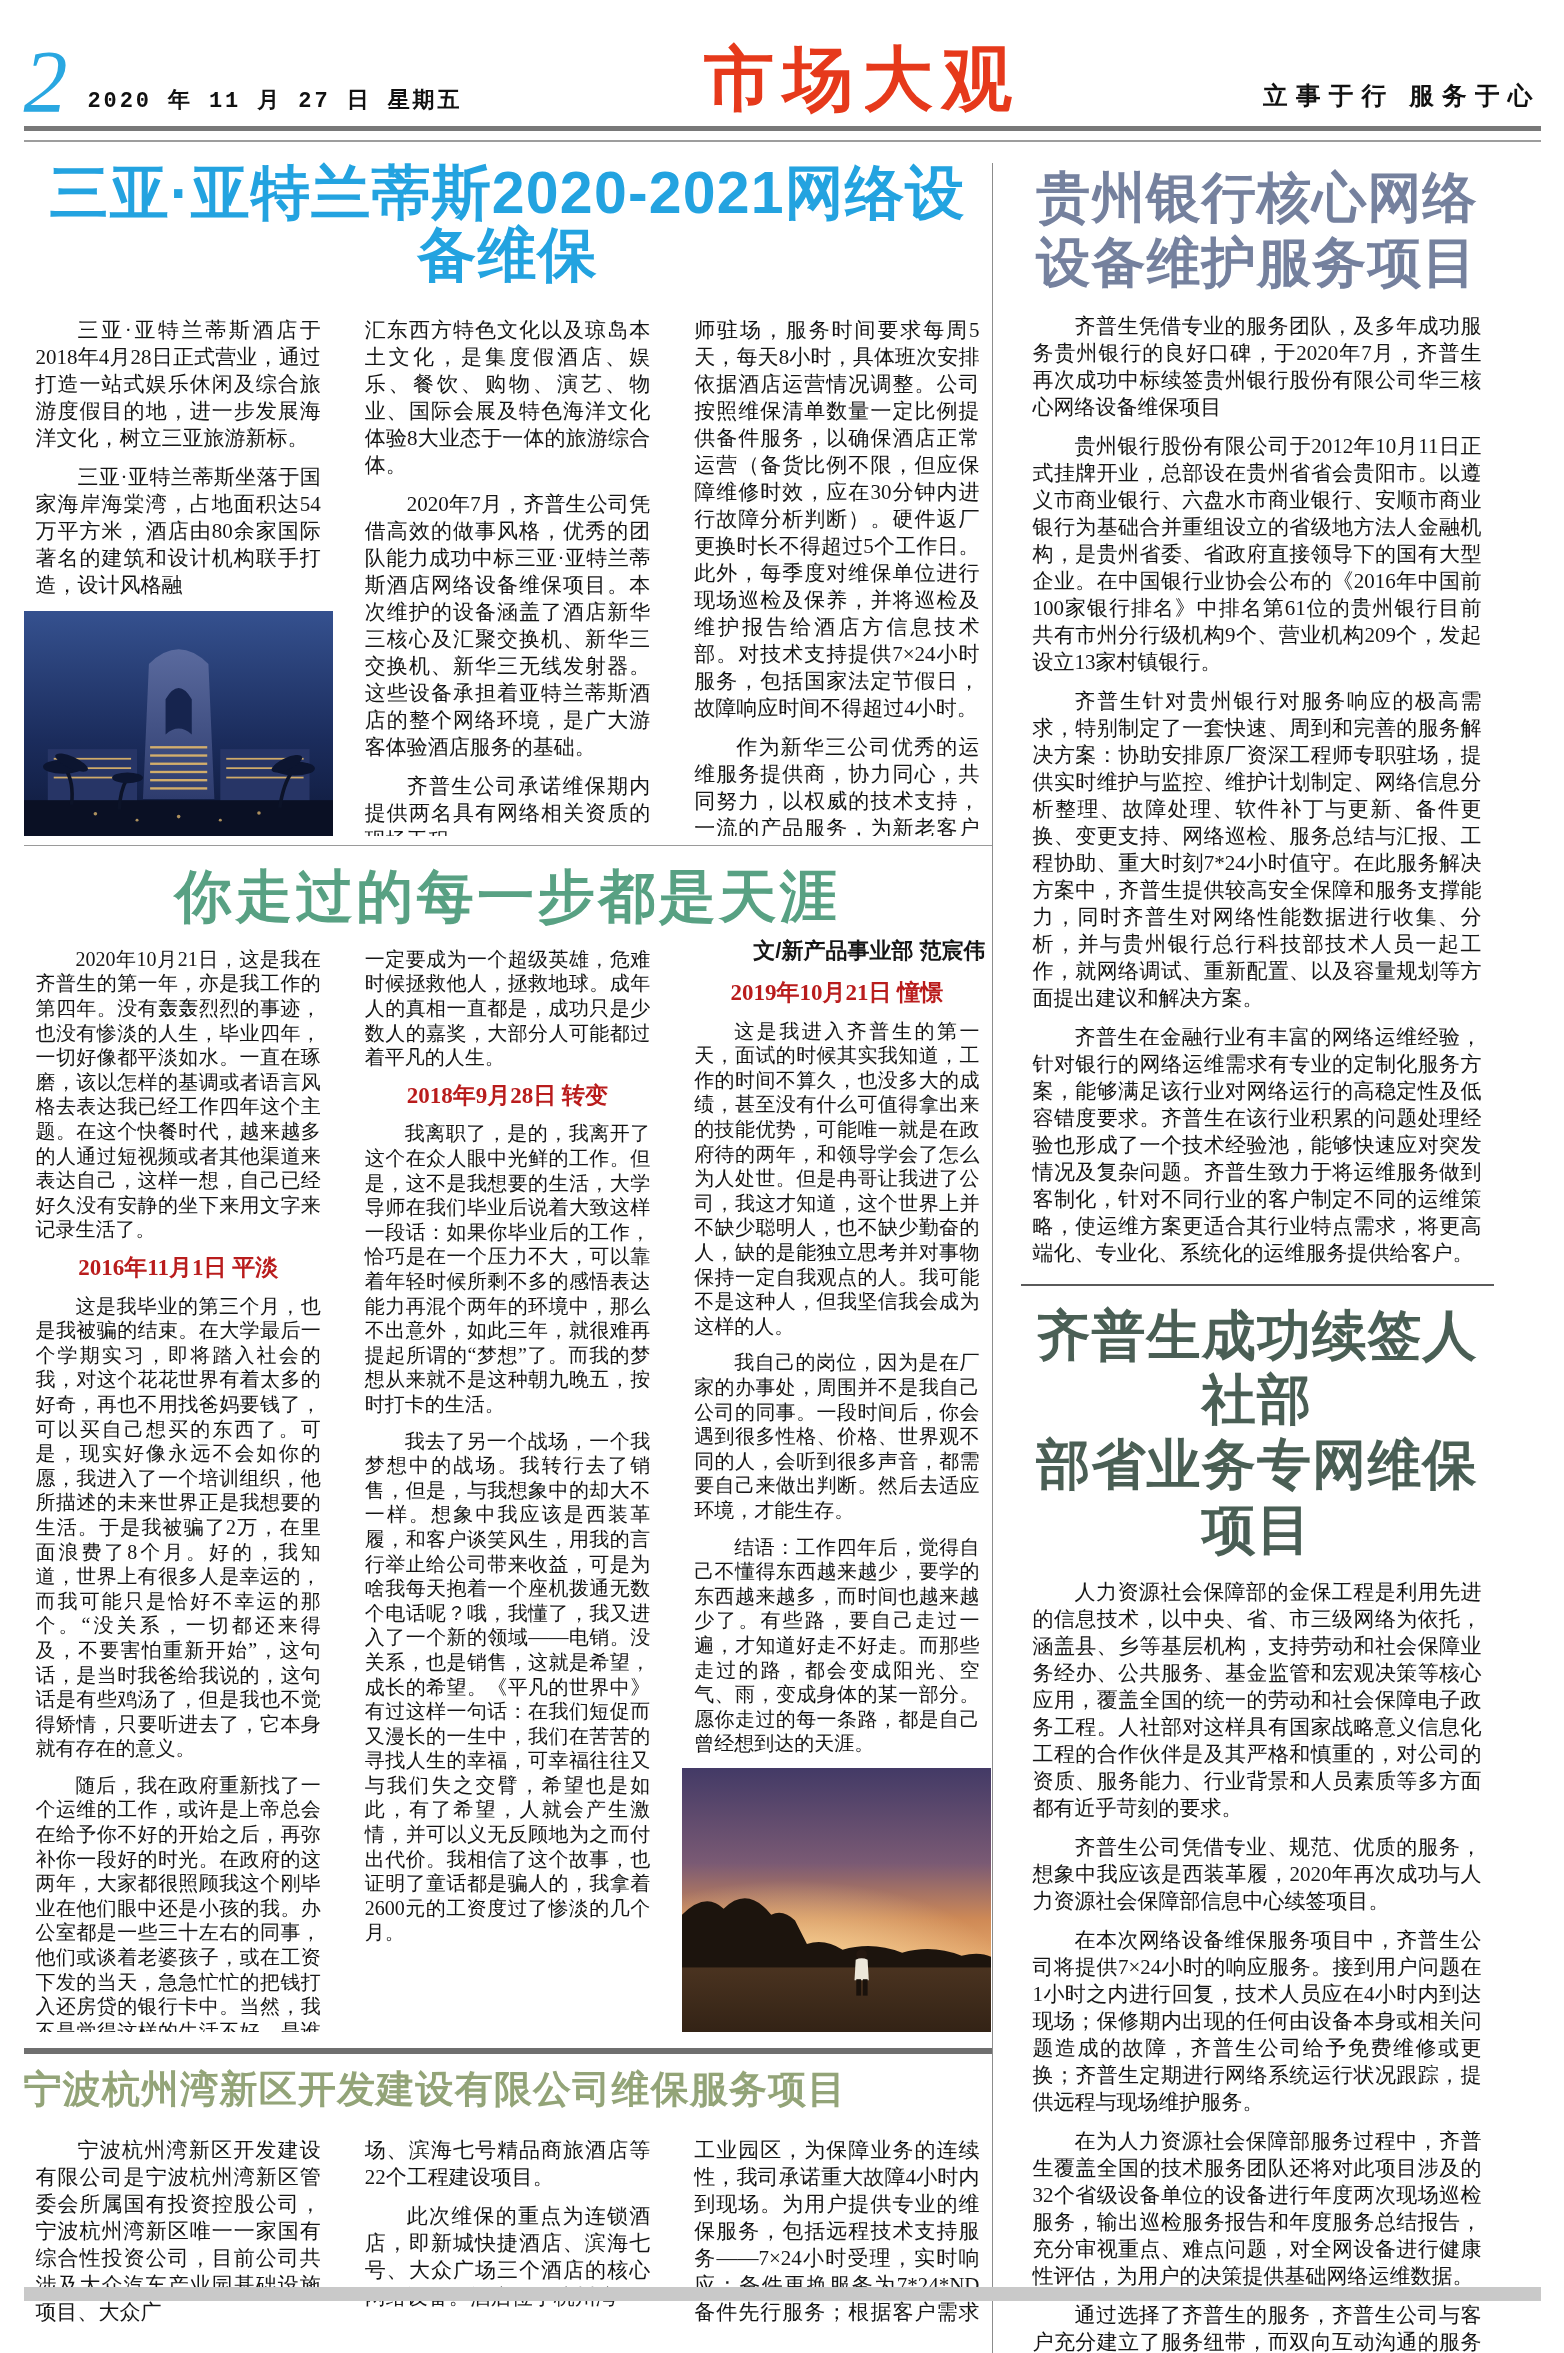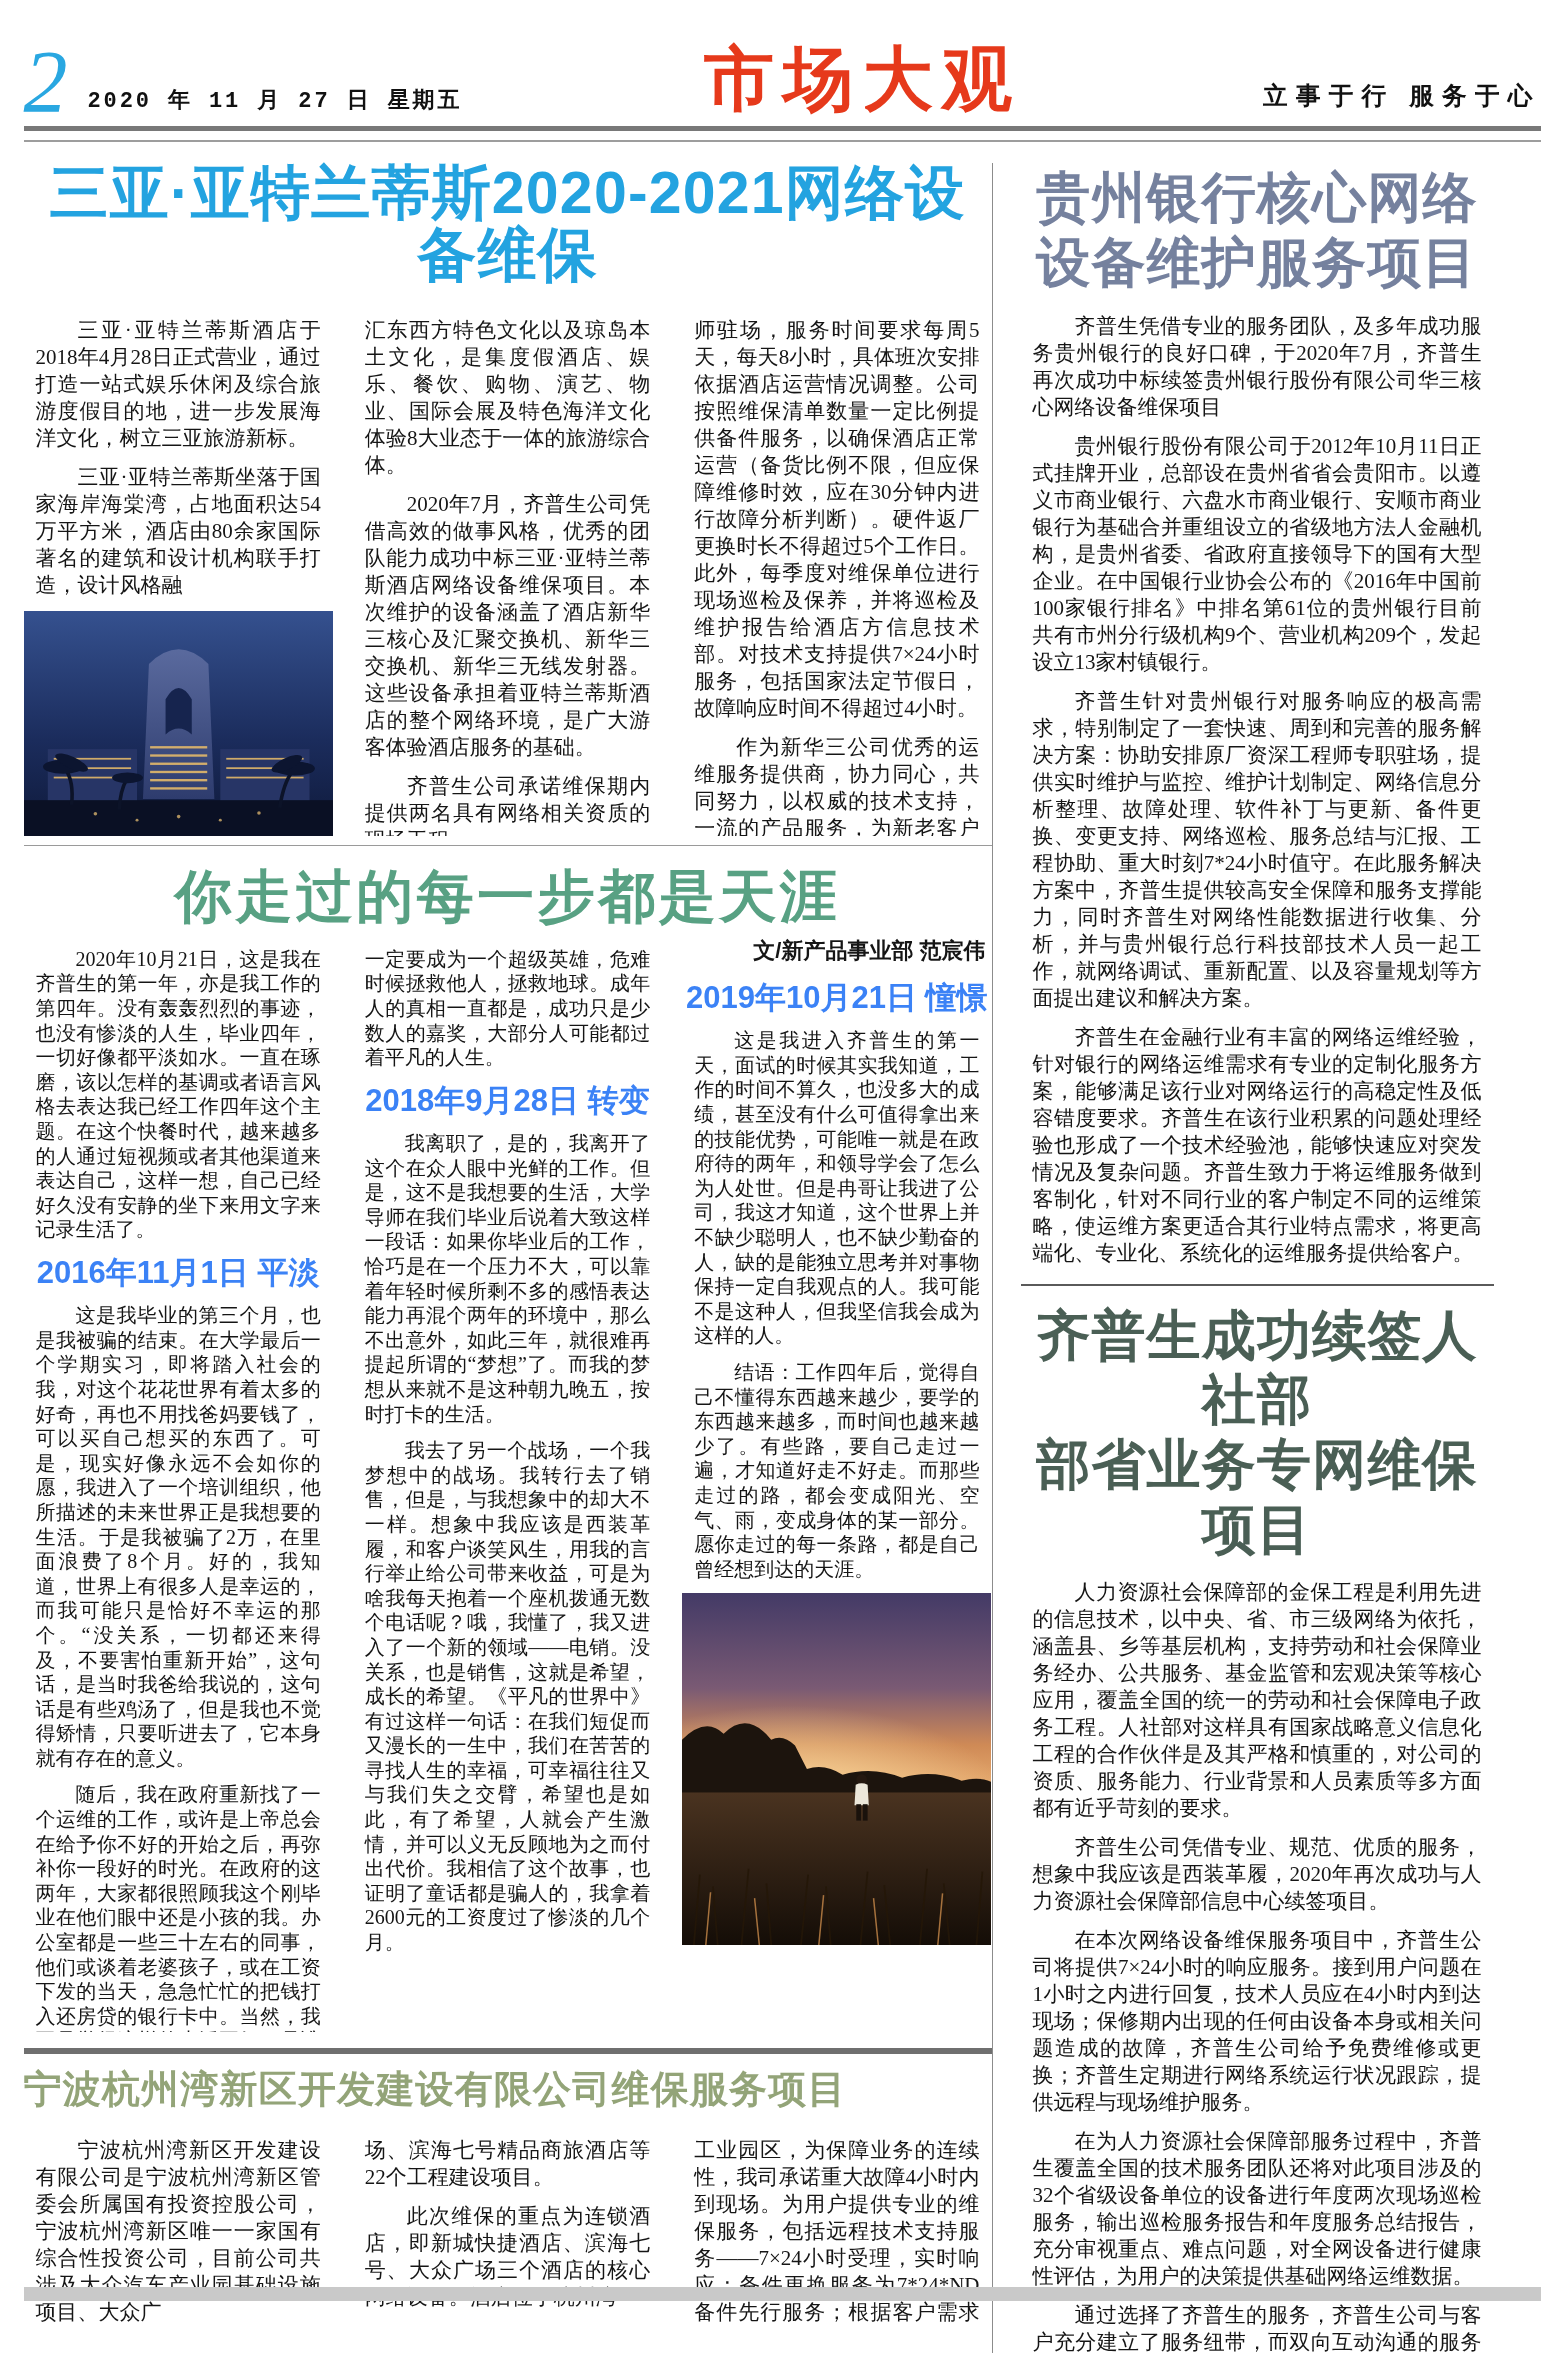--- a/index.html
+++ b/index.html
@@ -70,23 +70,23 @@
   .rail-title span { display:block; }
 
   .sanya-cols { height:531px; }
   .sanya-sep { border-bottom:1.8px solid #9a9a9a; margin-top:9.4px; }
   .essay-cols { height:1097px; }
   .main-sep { height:5.3px; background:#6f6f6f; margin-top:16.4px; }
   .ningbo-cols { height:199px; }
 
   .essay-cols p { font-size:20px; line-height:24.6px; }
   .essay-h {
-    font-family:Liberation Sans, sans-serif; font-weight:800;
-    font-size:31px; text-align:center; margin:11.7px 0 8.2px 0; text-indent:0; line-height:1.2;
-    color:#3b82f6;
+    font-family:Liberation Serif, serif; font-weight:800;
+    font-size:23px; text-align:center; margin:11.7px 0 8.2px 0; text-indent:0; line-height:1.2;
+    color:#b91c1c;
   }
   .byline {
     font-family:"Liberation Sans", sans-serif; font-weight:700;
     font-size:22px; text-align:right; text-indent:0; padding-right:5.9px; margin:1.2px 0 13px 0;
   }
 
   .rail p { font-size:21px; line-height:27px; }
   .rail-rule { border:none; border-top:2.9px solid #5a5a5a; margin:17.6px 0 16.4px 0; }
   .rail-cont { margin-top:21px; }
 
@@ -197,20 +197,21 @@
         <div class="col">
           <p class="cont">一定要成为一个超级英雄，危难时候拯救他人，拯救地球。成年人的真相一直都是，成功只是少数人的嘉奖，大部分人可能都过着平凡的人生。</p>
           <div class="essay-h">2018年9月28日  转变</div>
           <p>我离职了，是的，我离开了这个在众人眼中光鲜的工作。但是，这不是我想要的生活，大学导师在我们毕业后说着大致这样一段话：如果你毕业后的工作，恰巧是在一个压力不大，可以靠着年轻时候所剩不多的感悟表达能力再混个两年的环境中，那么不出意外，如此三年，就很难再提起所谓的“梦想”了。而我的梦想从来就不是这种朝九晚五，按时打卡的生活。</p>
           <p>我去了另一个战场，一个我梦想中的战场。我转行去了销售，但是，与我想象中的却大不一样。想象中我应该是西装革履，和客户谈笑风生，用我的言行举止给公司带来收益，可是为啥我每天抱着一个座机拨通无数个电话呢？哦，我懂了，我又进入了一个新的领域——电销。没关系，也是销售，这就是希望，成长的希望。《平凡的世界中》有过这样一句话：在我们短促而又漫长的一生中，我们在苦苦的寻找人生的幸福，可幸福往往又与我们失之交臂，希望也是如此，有了希望，人就会产生激情，并可以义无反顾地为之而付出代价。我相信了这个故事，也证明了童话都是骗人的，我拿着2600元的工资度过了惨淡的几个月。</p>
         </div>
         <div class="col">
           <div class="byline">文/新产品事业部  范宸伟</div>
           <div class="essay-h">2019年10月21日  憧憬</div>
           <p>这是我进入齐普生的第一天，面试的时候其实我知道，工作的时间不算久，也没多大的成绩，甚至没有什么可值得拿出来的技能优势，可能唯一就是在政府待的两年，和领导学会了怎么为人处世。但是冉哥让我进了公司，我这才知道，这个世界上并不缺少聪明人，也不缺少勤奋的人，缺的是能独立思考并对事物保持一定自我观点的人。我可能不是这种人，但我坚信我会成为这样的人。</p>
+          <p>我自己的岗位，因为是在厂家的办事处，周围并不是我自己公司的同事。一段时间后，你会遇到很多性格、价格、世界观不同的人，会听到很多声音，都需要自己来做出判断。然后去适应环境，才能生存。</p>
           <p>结语：工作四年后，觉得自己不懂得东西越来越少，要学的东西越来越多，而时间也越来越少了。有些路，要自己走过一遍，才知道好走不好走。而那些走过的路，都会变成阳光、空气、雨，变成身体的某一部分。愿你走过的每一条路，都是自己曾经想到达的天涯。</p>
           <svg class="photo photo-sunset" viewBox="0 0 520 600" preserveAspectRatio="none">
             <defs>
               <linearGradient id="sky2" x1="0" y1="0" x2="0" y2="1">
                 <stop offset="0" stop-color="#433a66"></stop>
                   <stop offset="0.45" stop-color="#7a5a74"></stop>
                 <stop offset="0.72" stop-color="#cf8a56"></stop>
                   <stop offset="1" stop-color="#f0b878"></stop>
               </linearGradient>
               <linearGradient id="field" x1="0" y1="0" x2="0" y2="1">

